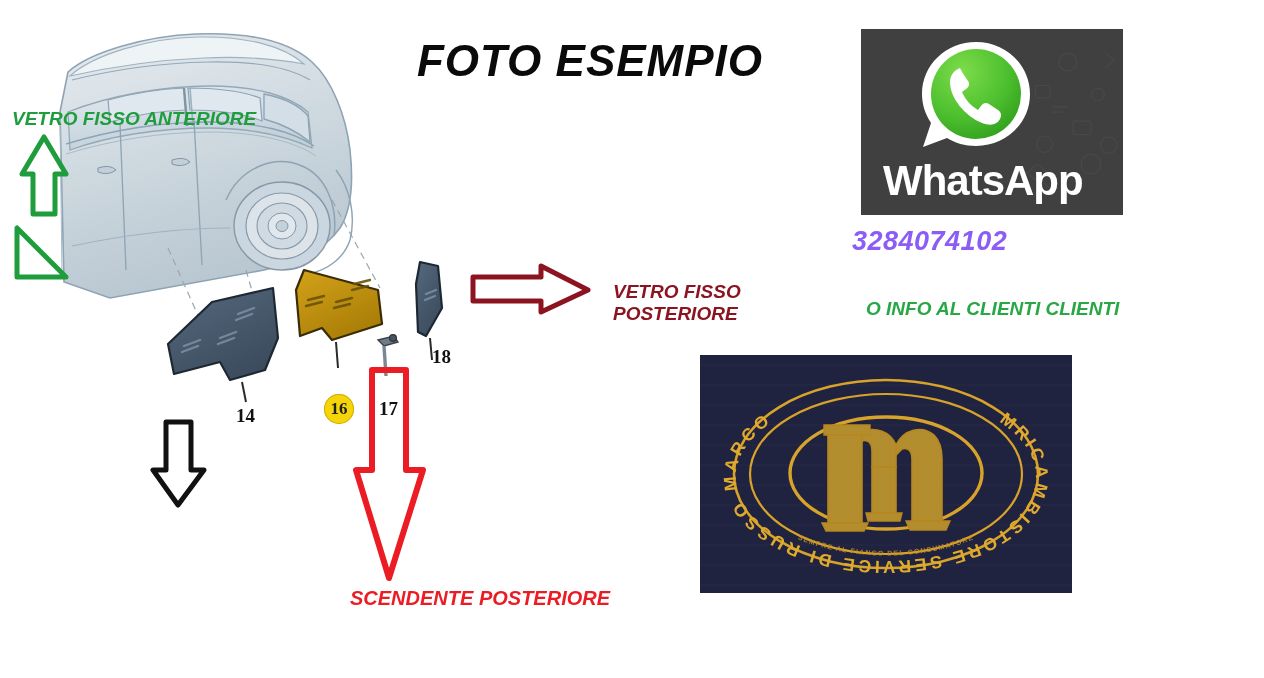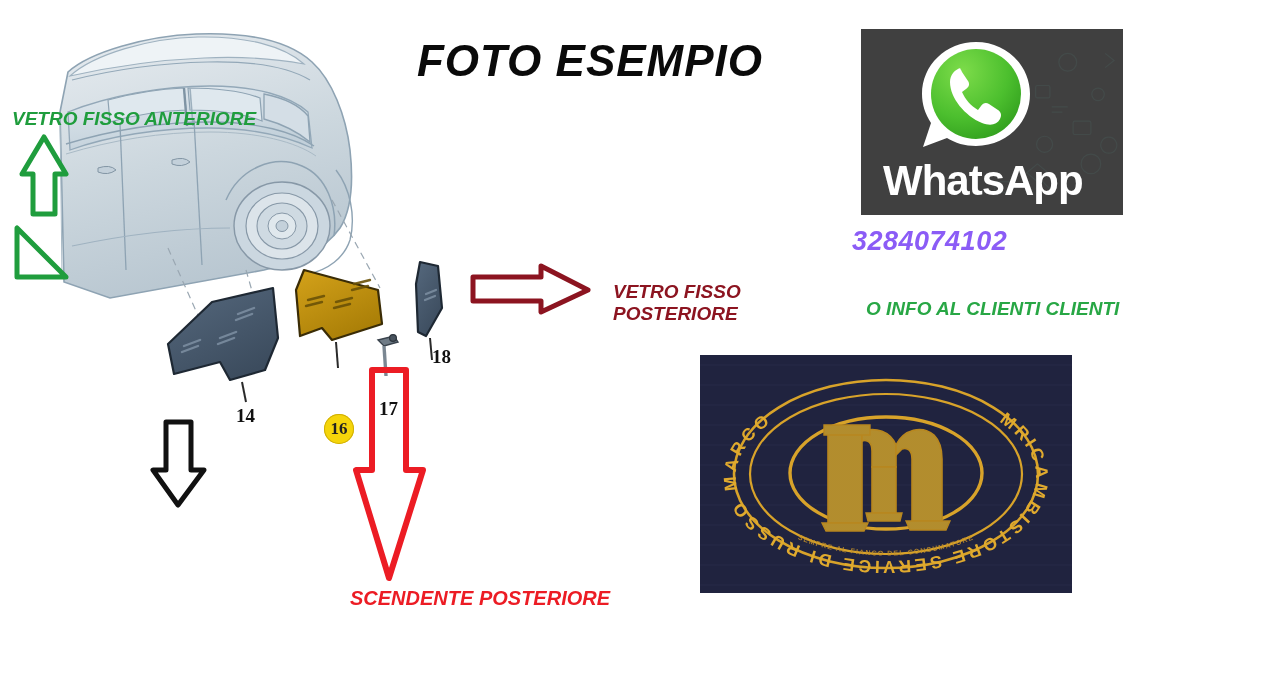--- a/index.html
+++ b/index.html
@@ -53,21 +53,20 @@
   }
   #part-num-14{left:236px;top:405px;}
   #part-num-17{left:379px;top:398px;}
   #part-num-18{left:432px;top:346px;}
   #part-num-16{
     left:324px;top:394px;width:30px;height:30px;border-radius:50%;
     background:#f5d50a;color:#222;font-size:17px;font-weight:bold;
     display:flex;align-items:center;justify-content:center;
     font-family:"Liberation Serif", serif;
     box-shadow:0 0 0 1px #cfae05 inset;
-    margin-top:20px;
   }
 
   
   #whatsapp-banner{
     left:861px;top:29px;width:262px;height:186px;
     background:#404040;overflow:hidden;
   }
   #whatsapp-banner .doodle{
     position:absolute;left:0;top:0;width:100%;height:100%;opacity:.25;
   }

